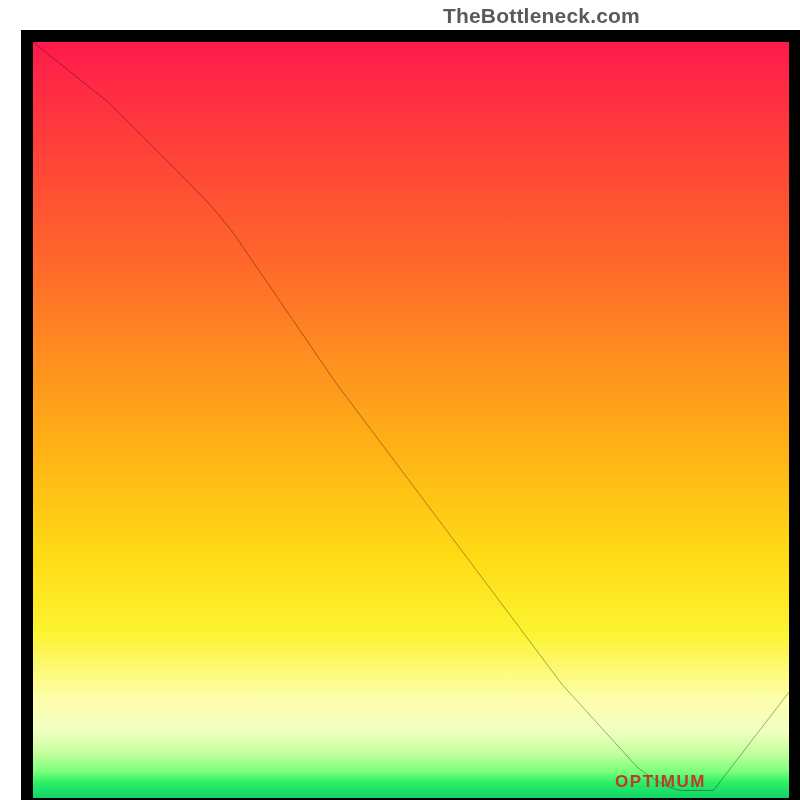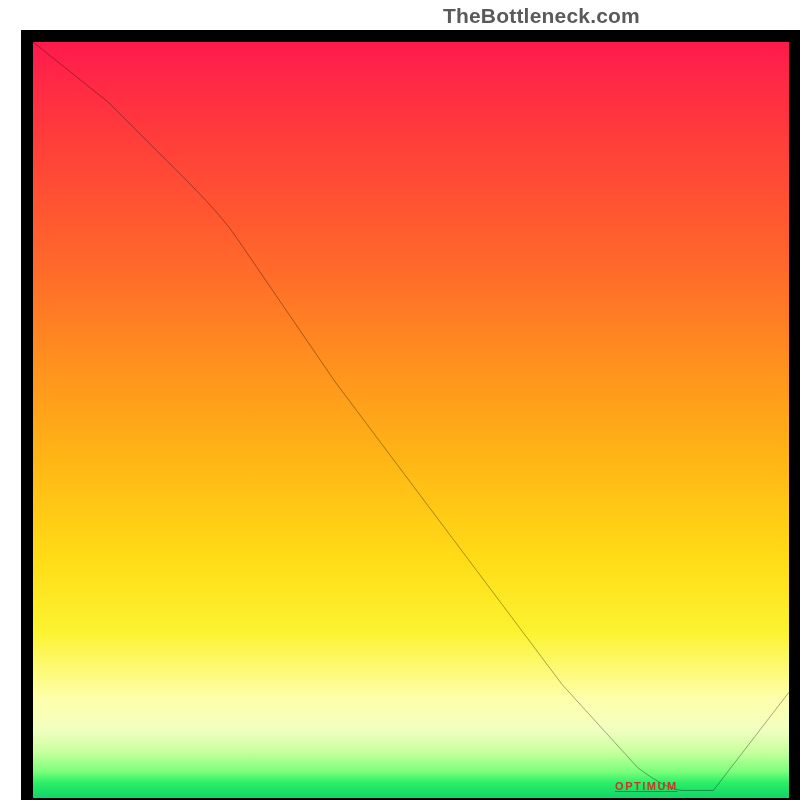--- a/index.html
+++ b/index.html
@@ -56,26 +56,25 @@
     );
   }
   .svg-layer {
     position: absolute;
     inset: 0;
     width: 100%;
     height: 100%;
   }
   .opt-label {
     position: absolute;
-    font-size: 11px;
+    font-size: 17px;
     font-weight: bold;
     color: #c0392b;
     letter-spacing: 1.5px;
     white-space: nowrap;
-    text-decoration: underline;
   }
 </style>
 </head>
 <body>
 
 <div class="wrapper">
 
   <div class="attribution">TheBottleneck.com</div>
 
   <div class="plot-frame">

